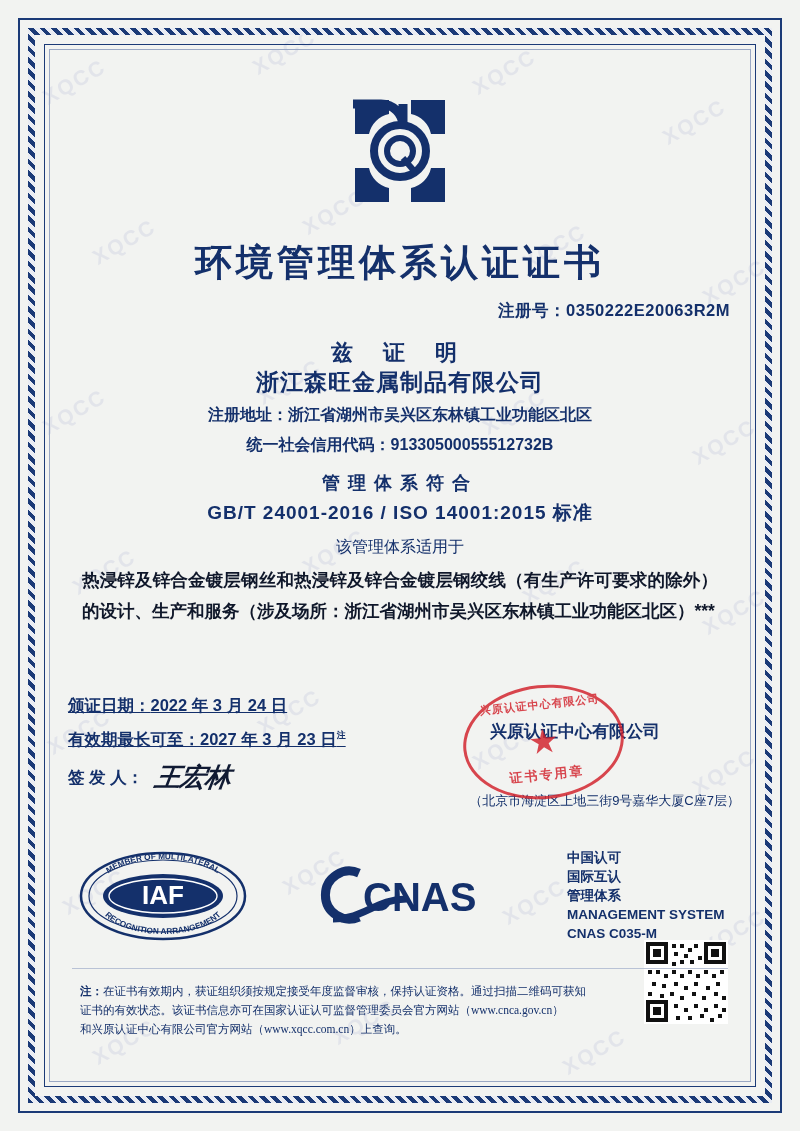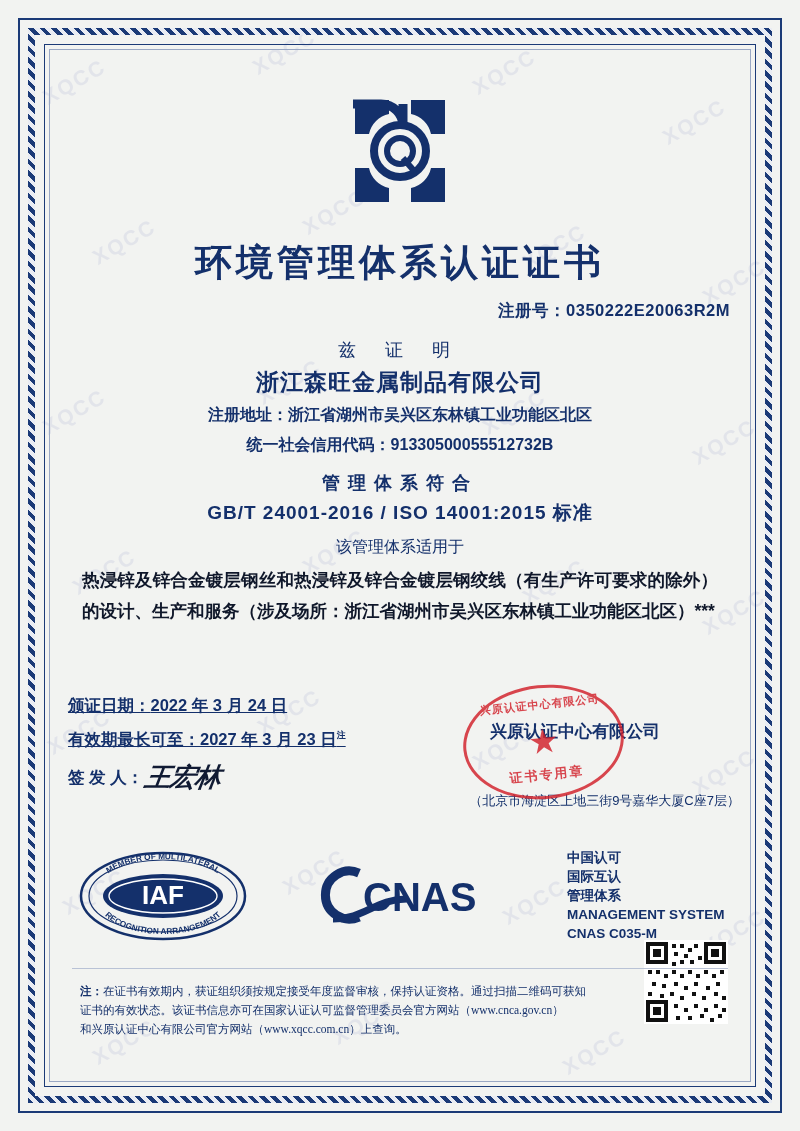--- a/index.html
+++ b/index.html
@@ -68,21 +68,21 @@
   .reg-no{
     position:absolute;top:240px;right:10px;
     font-size:16.5px;color:#14306b;font-weight:700;
     letter-spacing:.5px;
   }
   .centerline{
     text-align:center;color:#14306b;
   }
   .l-zizhengming{
     position:absolute;top:278px;left:0;right:0;
-    font-size:18px;letter-spacing:12px;font-weight:400;
+    font-size:22px;letter-spacing:12px;font-weight:700;
   }
   .l-company{
     position:absolute;top:307px;left:0;right:0;
     font-size:23px;font-weight:700;letter-spacing:1px;
   }
   .l-addr{
     position:absolute;top:345px;left:0;right:0;
     font-size:16px;font-weight:700;
   }
   .l-credit{
@@ -107,21 +107,21 @@
     color:#0f172a;text-align:justify;text-align-last:left;
   }
   .issue-block{
     position:absolute;top:630px;left:8px;
     color:#14306b;font-weight:700;font-size:16.5px;line-height:30px;text-decoration:underline;
   }
   .sup{font-size:9px;vertical-align:super;}
   .sign-row{
     position:absolute;top:700px;left:8px;
     color:#14306b;font-weight:700;font-size:16.5px;
-    display:flex;align-items:center;gap:2px;
+    display:flex;align-items:center;gap:12px;
   }
   .signature{
     font-family:"DejaVu Serif","Liberation Serif",serif;
     font-style:italic;font-size:26px;color:#101a33;
     transform:skewX(-8deg);
     letter-spacing:-1px;
   }
   .issuer{
     position:absolute;top:660px;right:0px;width:330px;text-align:center;
     color:#14306b;font-weight:700;font-size:17px;

